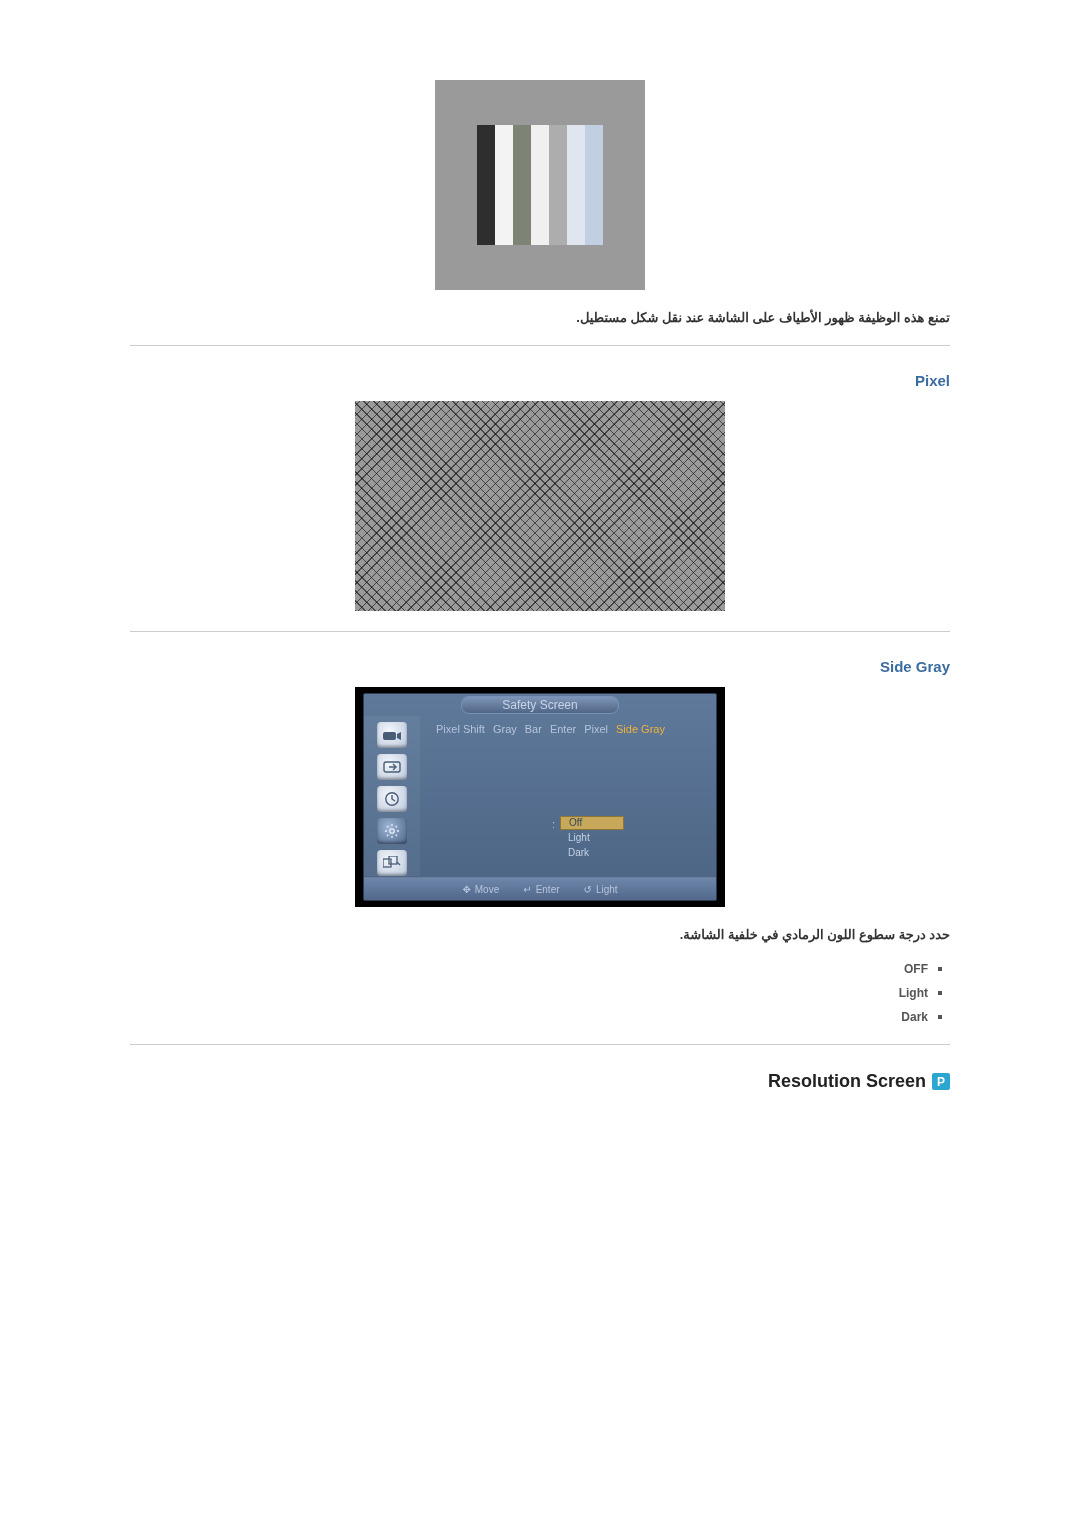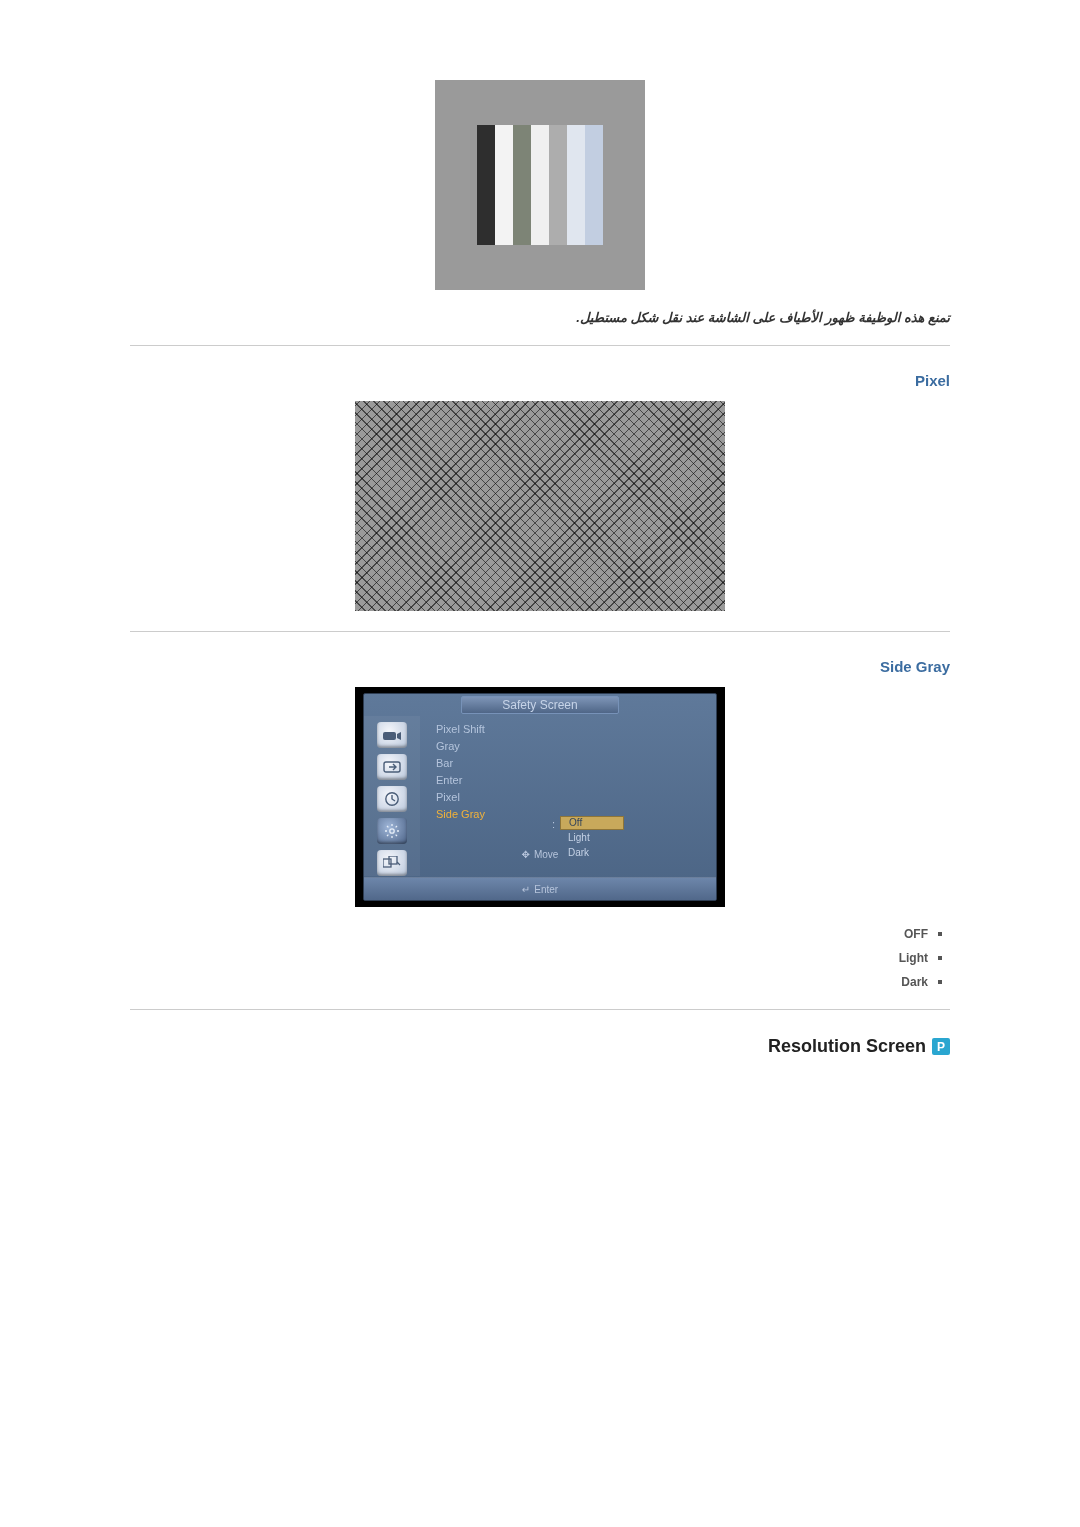--- a/index.html
+++ b/index.html
@@ -29,21 +29,20 @@
     font-size: 15px;
     text-align: right;
     margin: 12px 0 12px 0;
   }
   .desc {
     color: #333;
     font-size: 13px;
     font-weight: bold;
     text-align: right;
     margin: 16px 0 20px 0;
-    font-style: italic;
   }
   hr.sep {
     border: none;
     border-top: 1px solid #ccc;
     margin: 16px 0 26px 0;
   }
   
   .fig-bar {
     width: 210px;
     height: 210px;
@@ -100,21 +99,21 @@
     display: flex;
     justify-content: center;
     align-items: center;
     color: #c7d4e8;
     font-size: 12px;
   }
   .osd-title .chip {
     background: linear-gradient(#7e95b7, #4f6687);
     border: 1px solid #7792b8;
     padding: 1px 40px;
-    border-radius: 2px;
+    border-radius: 8px;
   }
   .osd-sidebar {
     position: absolute;
     top: 22px;
     left: 0;
     width: 56px;
     bottom: 24px;
     background: rgba(255,255,255,0.05);
     display: flex;
     flex-direction: column;
@@ -136,22 +135,22 @@
   }
   .osd-sidebar .ico.act {
     background: radial-gradient(circle at 40% 35%, #9fb6d8, #4a6185);
     color: #e6eef8;
   }
   .osd-menu {
     position: absolute;
     top: 28px;
     left: 72px;
     display: flex;
-    flex-direction: column;
-    gap: 2px;
+    flex-direction: row;
+    gap: 8px;
   }
   .osd-menu span {
     color: #b4c4dc;
     font-size: 11px;
     line-height: 15px;
   }
   .osd-menu span.sel {
     color: #f1b23a;
   }
   .osd-values {
@@ -188,21 +187,20 @@
     left: 0; right: 0;
     height: 22px;
     background: linear-gradient(#6d86aa, #51688a);
     display: flex;
     justify-content: center;
     align-items: center;
     gap: 24px;
     color: #b7c5dc;
     font-size: 10px;
     border-top: 1px solid rgba(255,255,255,0.15);
-    flex-direction: column;
   }
   .osd-foot .sym { display: inline-block; margin-right: 4px; }
   
   .options {
     margin: 12px 8px 20px 0;
     direction: rtl;
   }
   .options .opt-row {
     display: flex;
     align-items: center;
@@ -334,20 +332,21 @@
         </div>
         <div class="osd-foot">
           <span><span class="sym">✥</span><span>Move</span></span>
           <span><span class="sym">↵</span><span>Enter</span></span>
           <span><span class="sym">↺</span><span>Light</span></span>
         </div>
       </div>
     </div>
   </div>
 
+  <div class="desc">حدد درجة سطوع اللون الرمادي في خلفية الشاشة.</div>
 
   <div class="options">
     <div class="opt-row">
       <span class="dot"></span>
       <span>OFF</span>
     </div>
     <div class="opt-row">
       <span class="dot"></span>
       <span>Light</span>
     </div>

